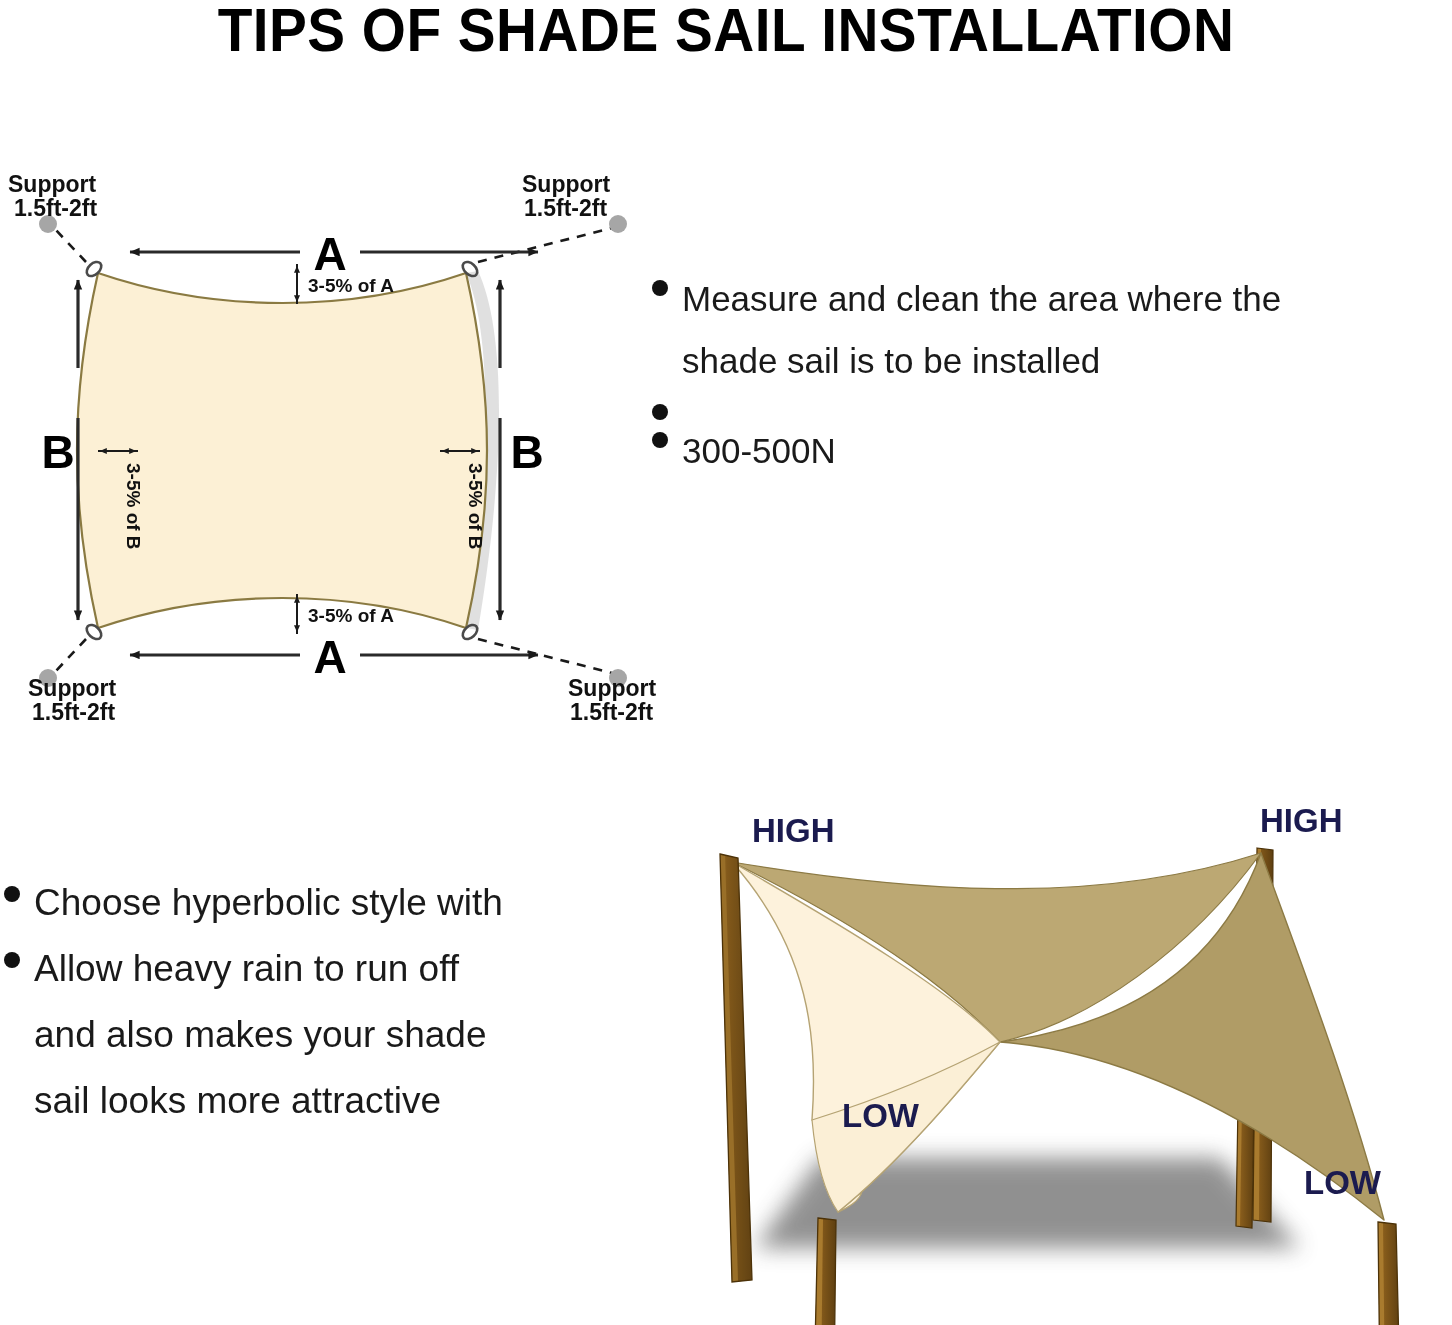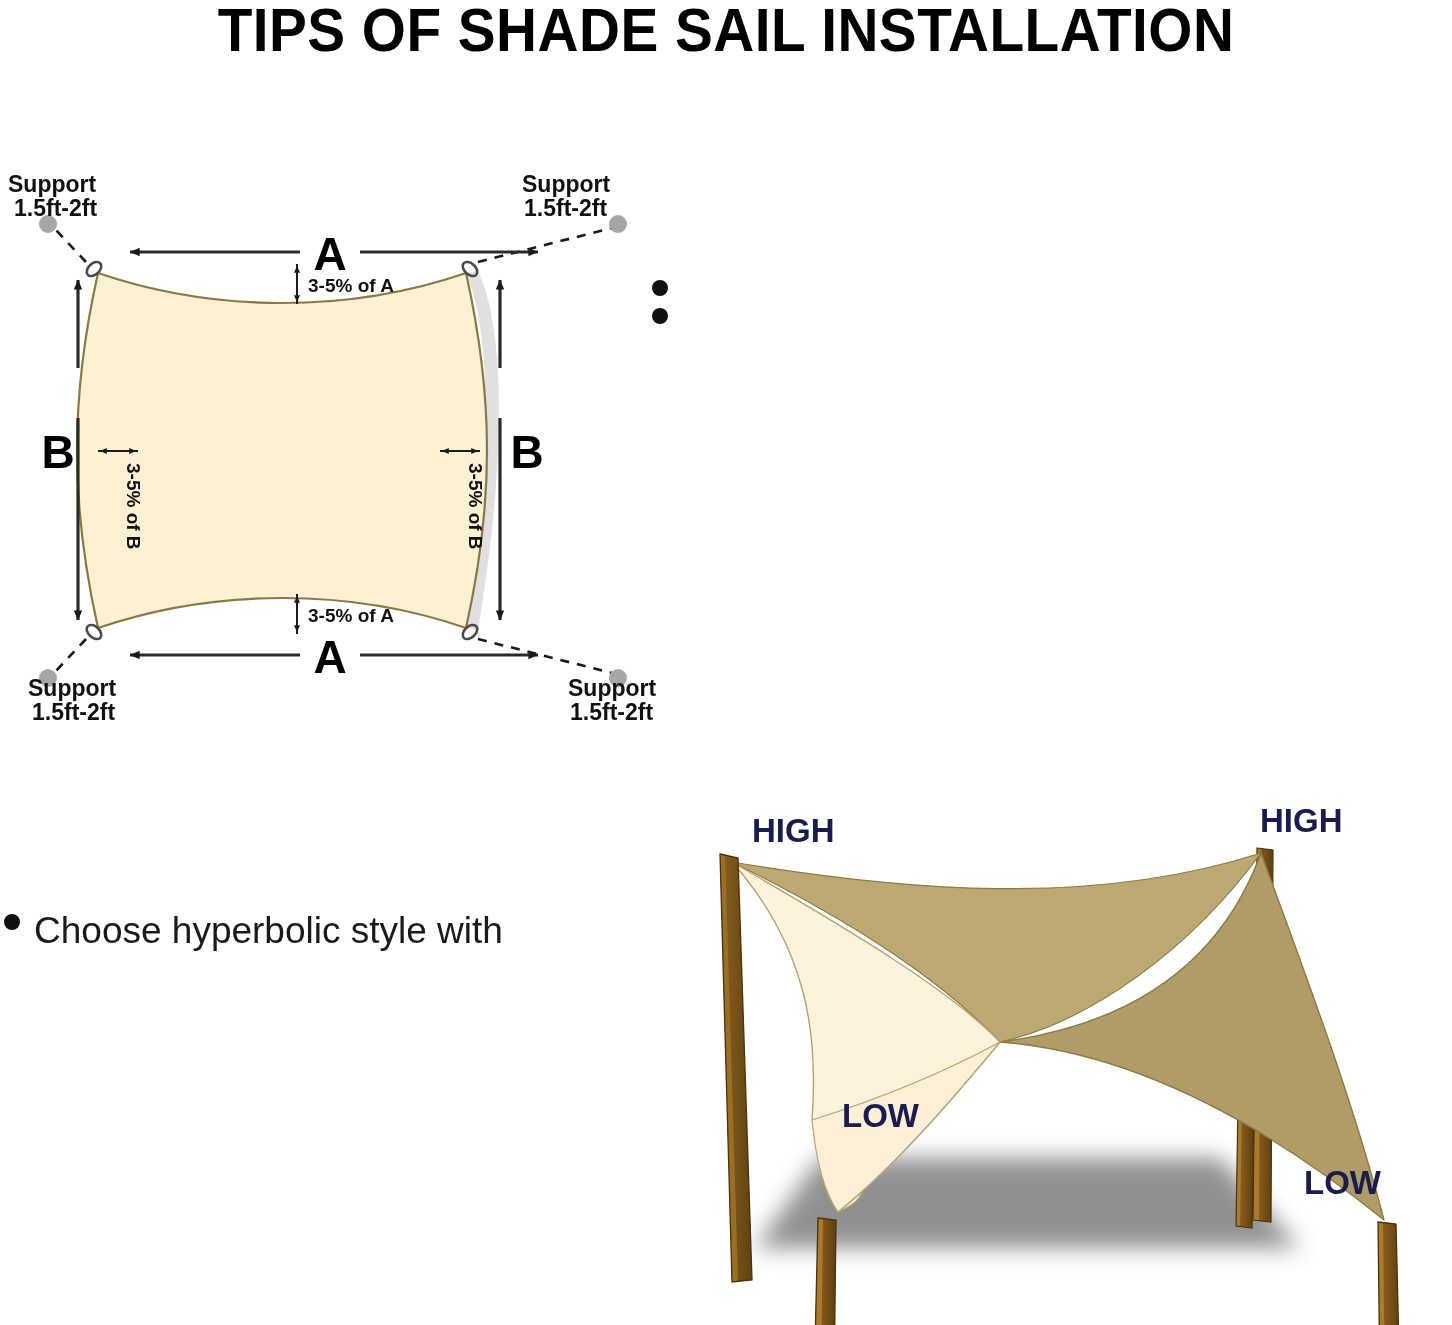--- a/index.html
+++ b/index.html
@@ -36,21 +36,21 @@
   }
   .bullets .txt{
     color:#1a1a1a;
     font-family:"Liberation Sans","DejaVu Sans",sans-serif;
   }
 
   .bullets-right{left:652px;top:268px;width:800px;}
   .bullets-right .txt{font-size:35px;line-height:62px;}
   .bullets-right .row{margin-bottom:0px;}
 
-  .bullets-left{left:4px;top:898px;width:630px;}
+  .bullets-left{left:4px;top:870px;width:630px;}
   .bullets-left .txt{font-size:37px;line-height:66px;}
   .bullets-left .dot{margin-top:16px;}
 
   
   .diagram-bottom{position:absolute;left:660px;top:790px;width:792px;height:535px;font-weight:bold;}
 
   .nolabel{user-select:none;}
 </style>
 </head>
 <body>
@@ -160,42 +160,58 @@
       <text x="32" y="552">1.5ft-2ft</text>
 
       <text x="568" y="528">Support</text>
       <text x="570" y="552">1.5ft-2ft</text>
     </g>
   </svg>
 </div>
 
 <div class="bullets bullets-right">
 
-
-  <div class="row">
-    <div class="dot"></div>
-  </div>
-
-  <div class="row">
-    <div class="dot"></div>
-    <div class="txt">
+  <div class="row">
+    <div class="dot"></div>
+    <div class="txt">
+      <div>Measure and clean the area where the</div>
+      <div>shade sail is to be installed</div>
+    </div>
+  </div>
+
+  <div class="row">
+    <div class="dot"></div>
+  </div>
+
+  <div class="row">
+    <div class="dot"></div>
+    <div class="txt">
+      <div>300-500N</div>
     </div>
   </div>
 
 </div>
 
 <div class="bullets bullets-left">
 
   <div class="row">
     <div class="dot"></div>
     <div class="txt">
       <div>Choose hyperbolic style with</div>
     </div>
   </div>
 
+  <div class="row">
+    <div class="dot"></div>
+    <div class="txt">
+      <div>Allow heavy rain to run off</div>
+      <div>and also makes your shade</div>
+      <div>sail looks more attractive</div>
+    </div>
+  </div>
 
 </div>
 
 <div class="diagram-bottom">
   <svg width="792" height="535" viewBox="0 0 792 535" xmlns="http://www.w3.org/2000/svg">
     <defs>
       <filter id="softShadow" x="-25%" y="-60%" width="150%" height="220%">
         <feGaussianBlur stdDeviation="11"></feGaussianBlur>
       </filter>
       <linearGradient id="postGrad" x1="0" y1="0" x2="1" y2="0">

